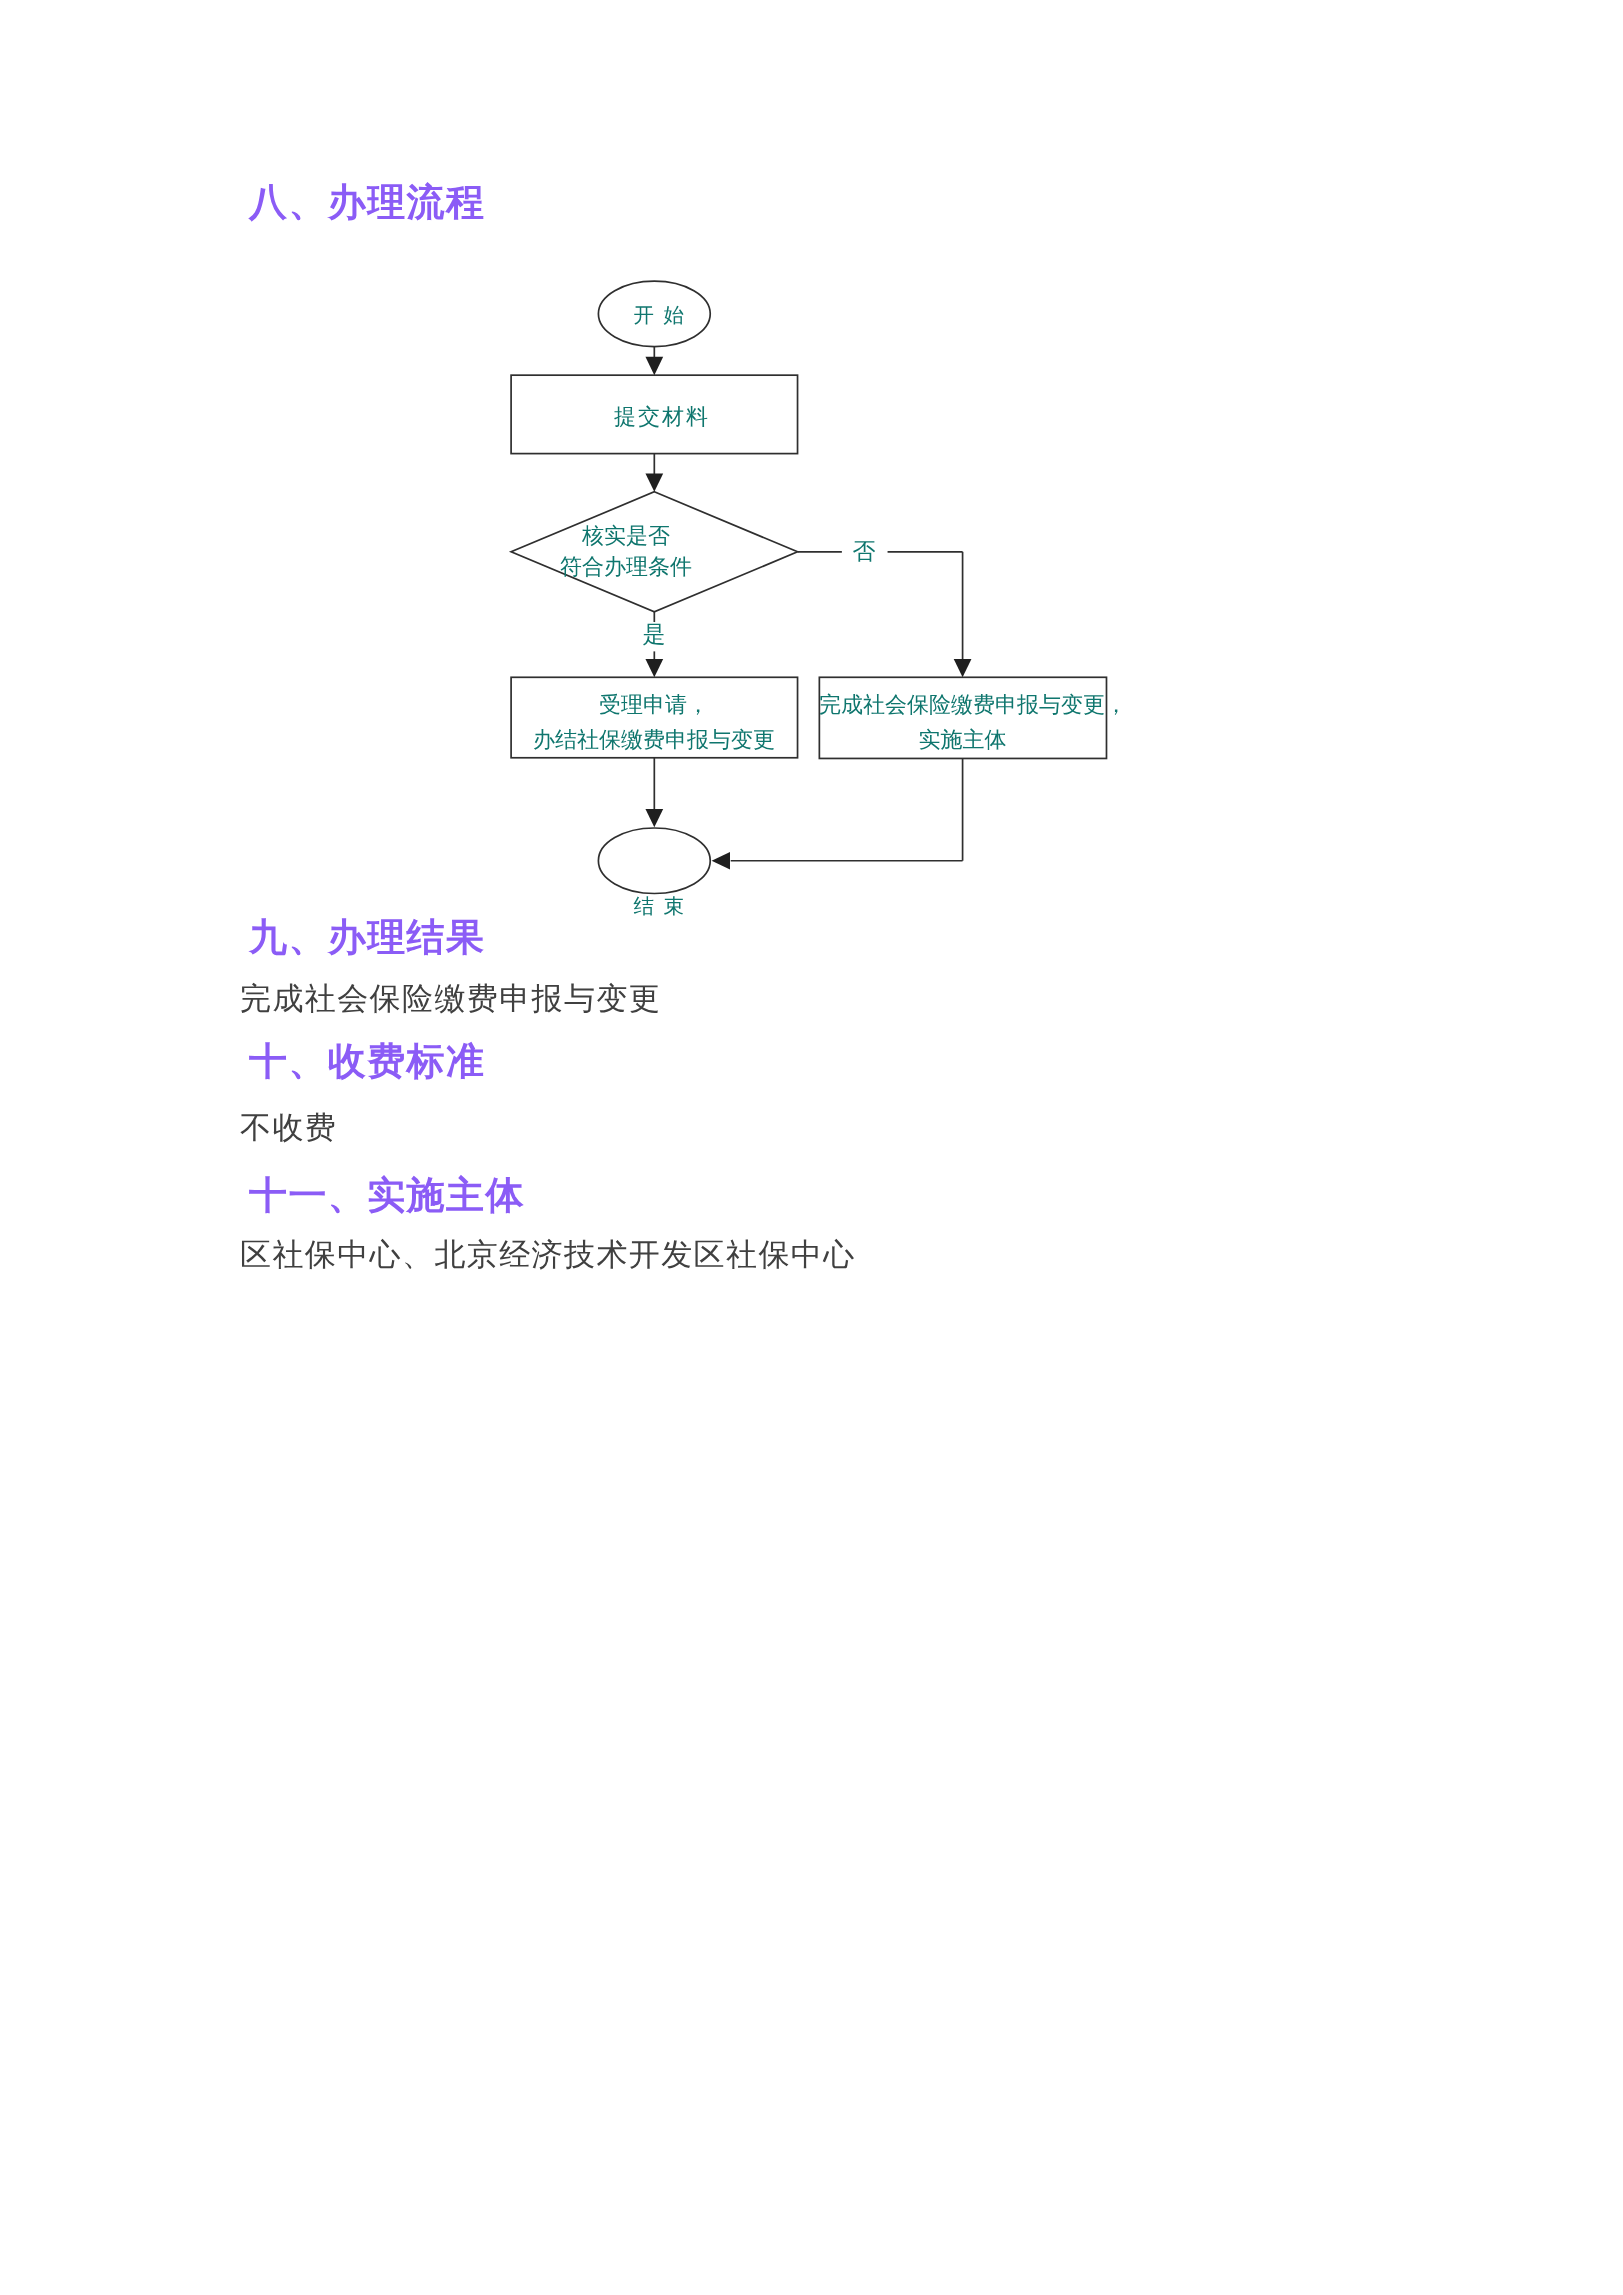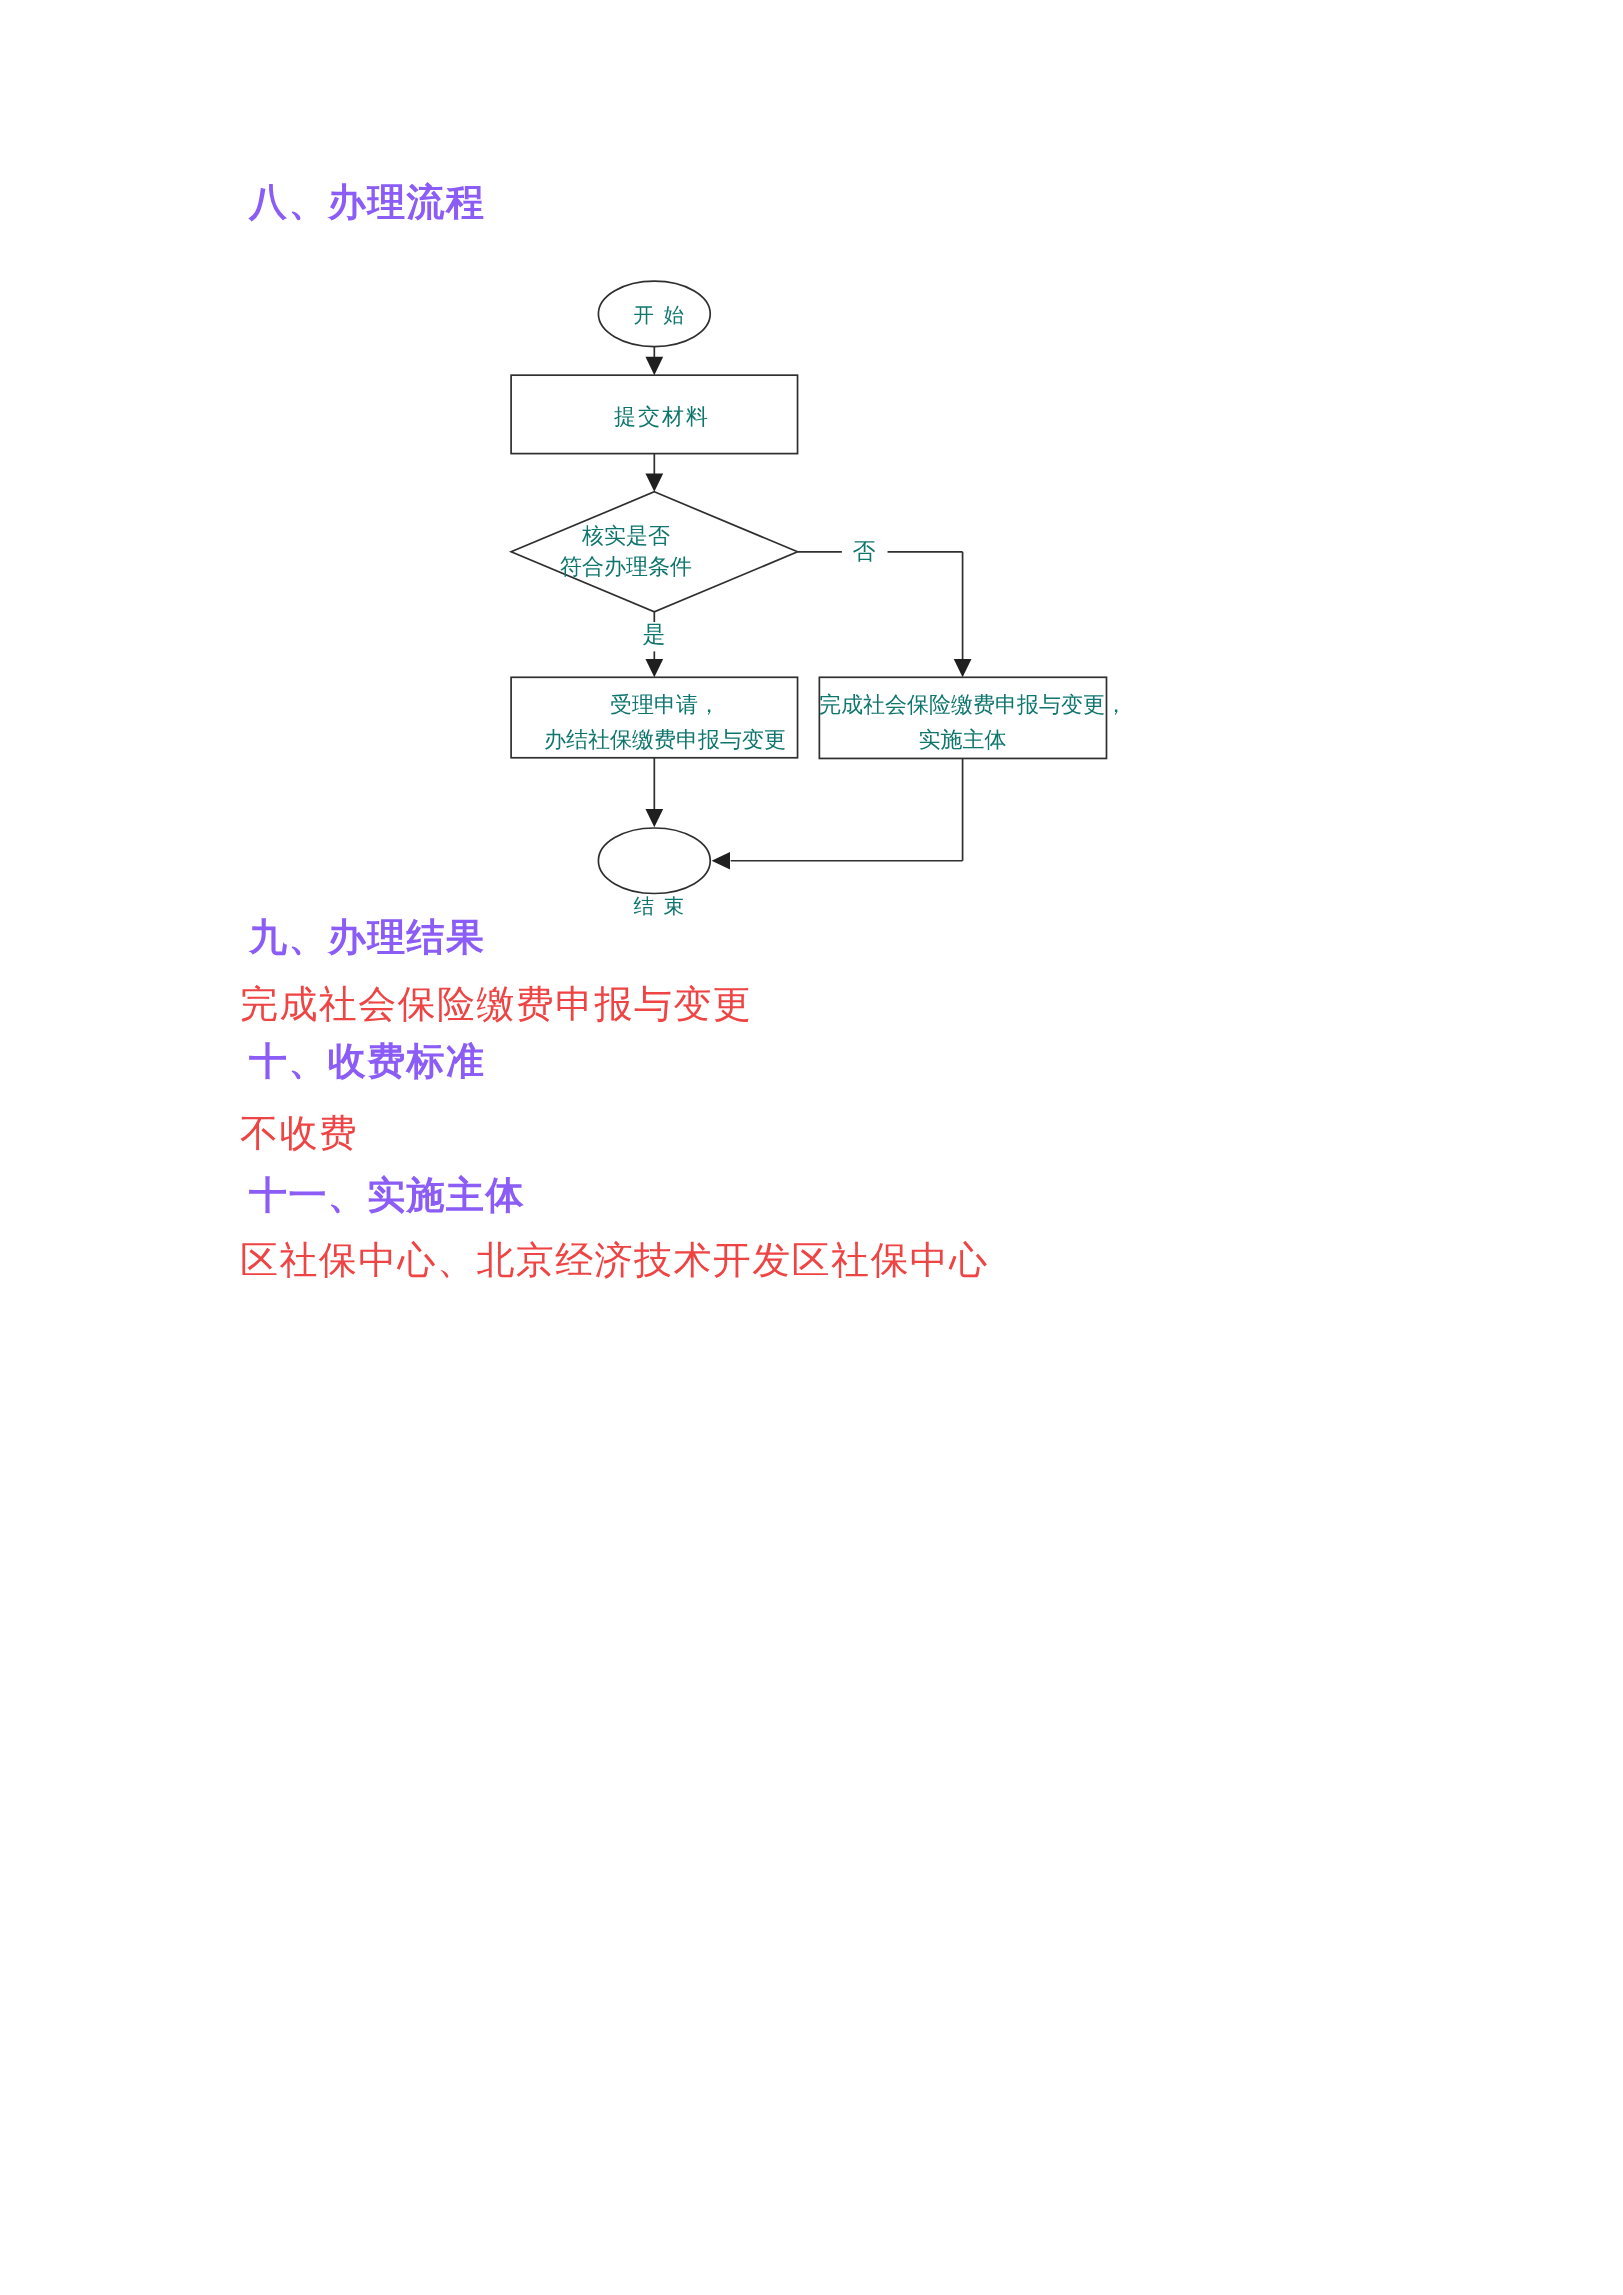--- a/index.html
+++ b/index.html
@@ -9,22 +9,22 @@
     overflow:hidden;
   }
   .sec-heading{
     position:absolute;left:249px;
     font-family:"Liberation Sans","DejaVu Sans",sans-serif;
     font-weight:bold;font-size:38px;line-height:1.15;color:#8b5cf6;
     letter-spacing:1.4px;white-space:nowrap;
   }
   .sec-body{
     position:absolute;left:240px;
-    font-size:38px;line-height:1.2;color:#ef4444;
-    letter-spacing:1.4px;white-space:nowrap;
+    font-size:31px;line-height:1.2;color:#404040;
+    letter-spacing:1.4px;white-space:nowrap;font-family:Liberation Mono, monospace;
   }
   .fc-label{
     position:absolute;text-align:center;color:#0f766e;
     font-size:22px;line-height:1.4;white-space:nowrap;
   }
   .fc-svg{position:absolute;left:477px;top:266px;}
   .ls-wide{letter-spacing:9.5px;padding-left:9.5px;font-size:20.5px;}
   .branch-label{font-size:23px;}
   .two-line{line-height:31px;}
   .box-line{line-height:35px;}
@@ -87,21 +87,21 @@
 
 <div class="fc-label two-line" style="left:483px;top:520px;width:286px;">
   <div>核实是否</div>
   <div>符合办理条件</div>
 </div>
 
 <div class="fc-label branch-label" style="left:620px;top:619px;width:68px;">是</div>
 
 <div class="fc-label branch-label" style="left:830px;top:536px;width:68px;">否</div>
 
-<div class="fc-label box-line" style="left:511px;top:687px;width:286px;padding-left:11px;">
+<div class="fc-label box-line" style="left:511px;top:687px;width:286px;">
   <div>受理申请，</div>
   <div>办结社保缴费申报与变更</div>
 </div>
 
 <div class="fc-label box-line" style="left:819px;top:687px;width:287px;">
   <div>完成社会保险缴费申报与变更，</div>
   <div>实施主体</div>
 </div>
 
 <div class="fc-label ls-wide" style="left:586px;top:892px;width:136px;">结束</div>

